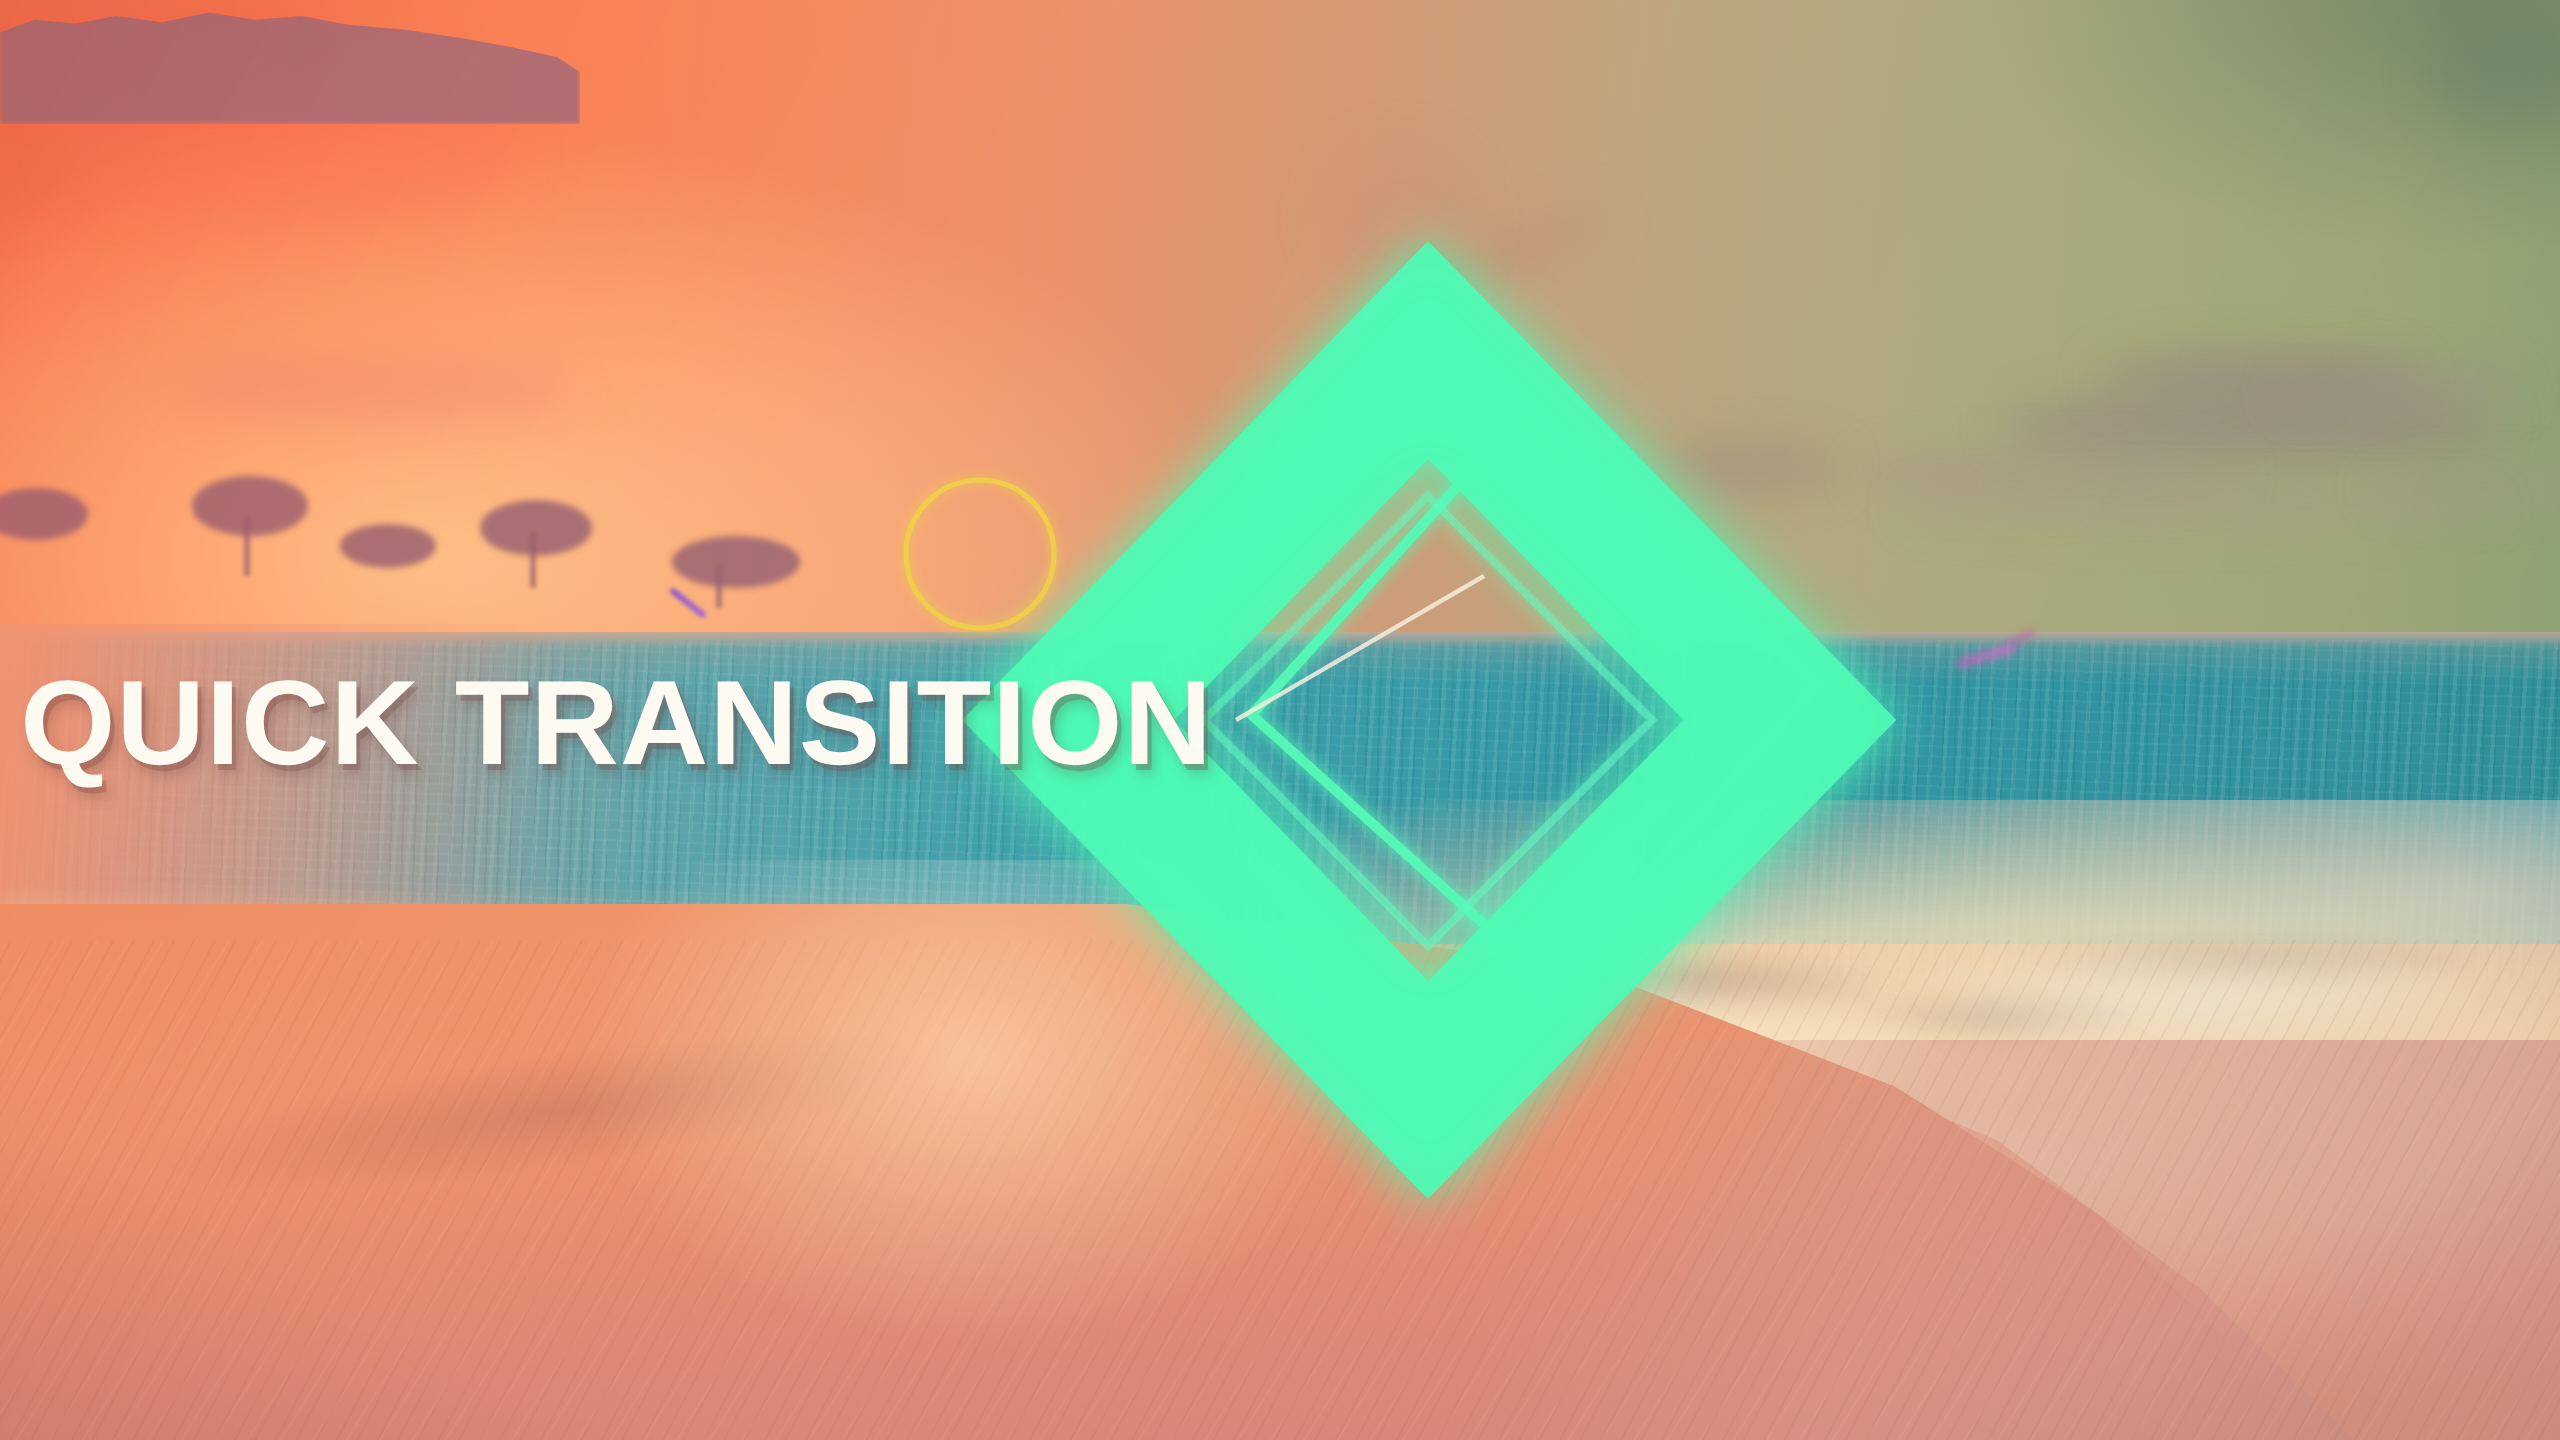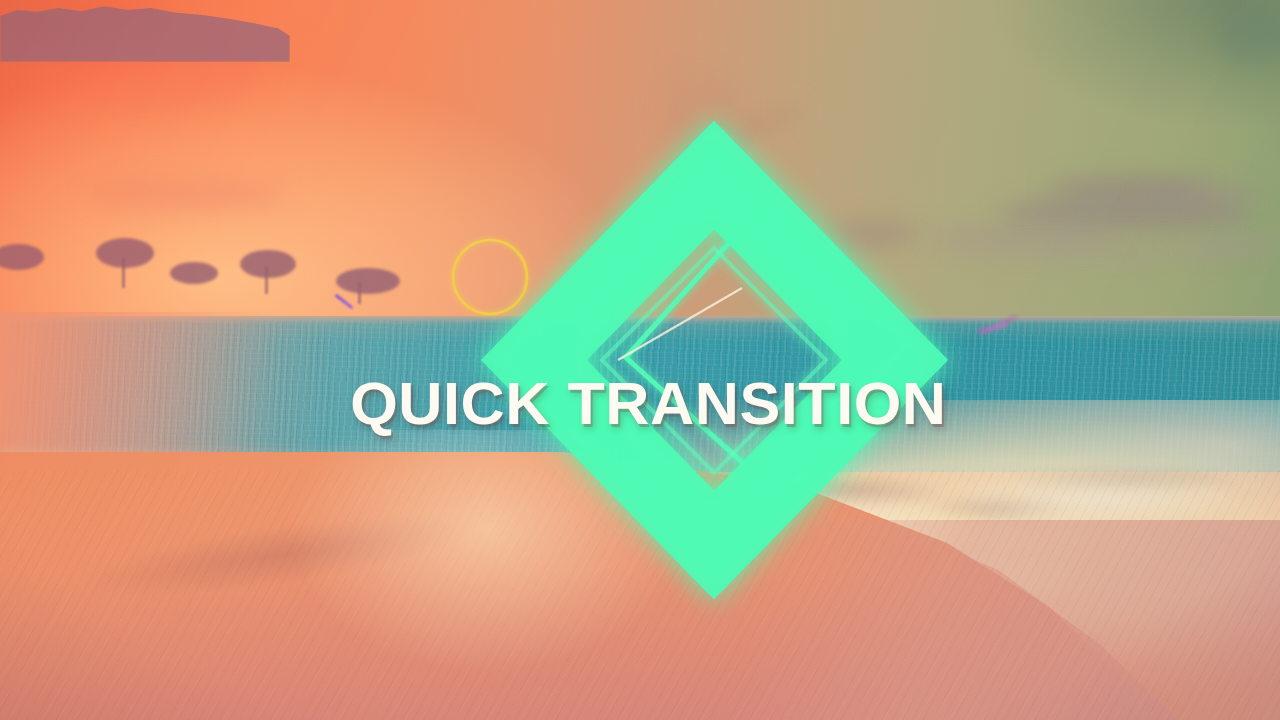--- a/index.html
+++ b/index.html
@@ -197,23 +197,22 @@
     background:linear-gradient(90deg,#d455b8,#ef6fd0);transform:rotate(-16deg);opacity:.85;filter:blur(2px);}
   .streak-c{left:1002px;top:318px;width:16px;height:3px;
     background:#c44ea8;transform:rotate(-28deg);opacity:.6;filter:blur(2px);}
 
   
   #geo{position:absolute;inset:0;}
 
   
   .title-wrap{
     position:absolute;left:16px;right:0;top:332px;
-    text-align:center;
+    text-align:left;
     pointer-events:none;
-    margin-top:42px;
   }
   .title{
     display:inline-block;
     font-family:"Liberation Sans","DejaVu Sans",sans-serif;
     font-weight:700;
     font-size:60px;
     line-height:1;
     letter-spacing:0.5px;
     color:#fdfaf2;
     transform:scaleX(1.02);

